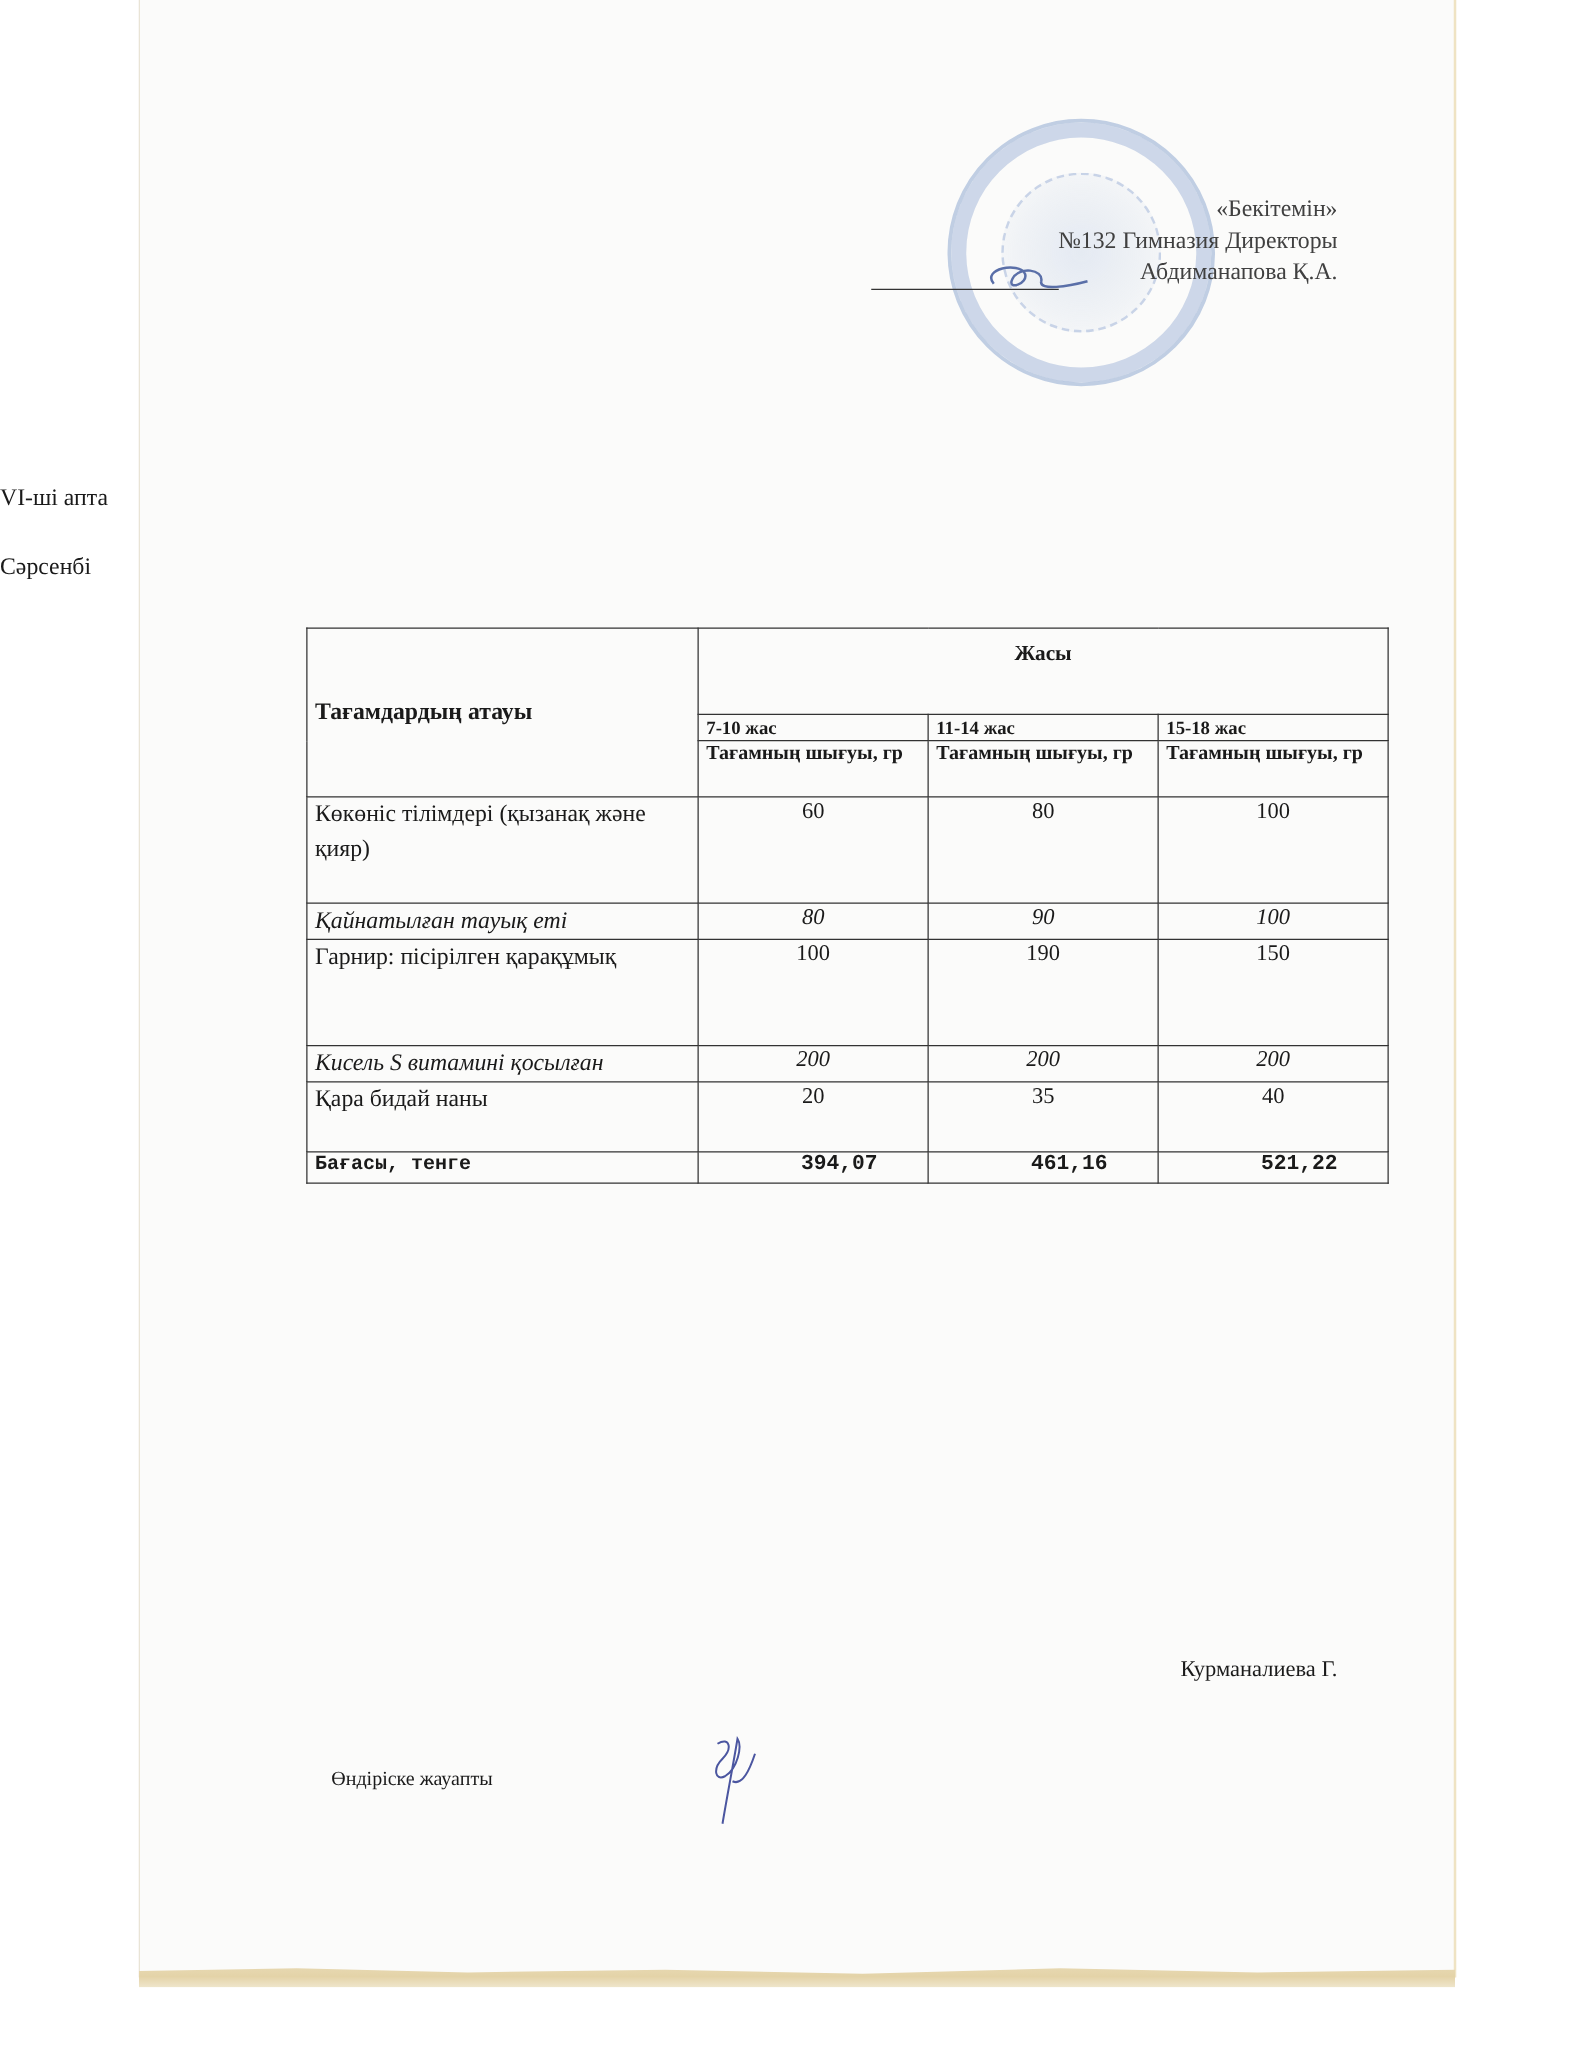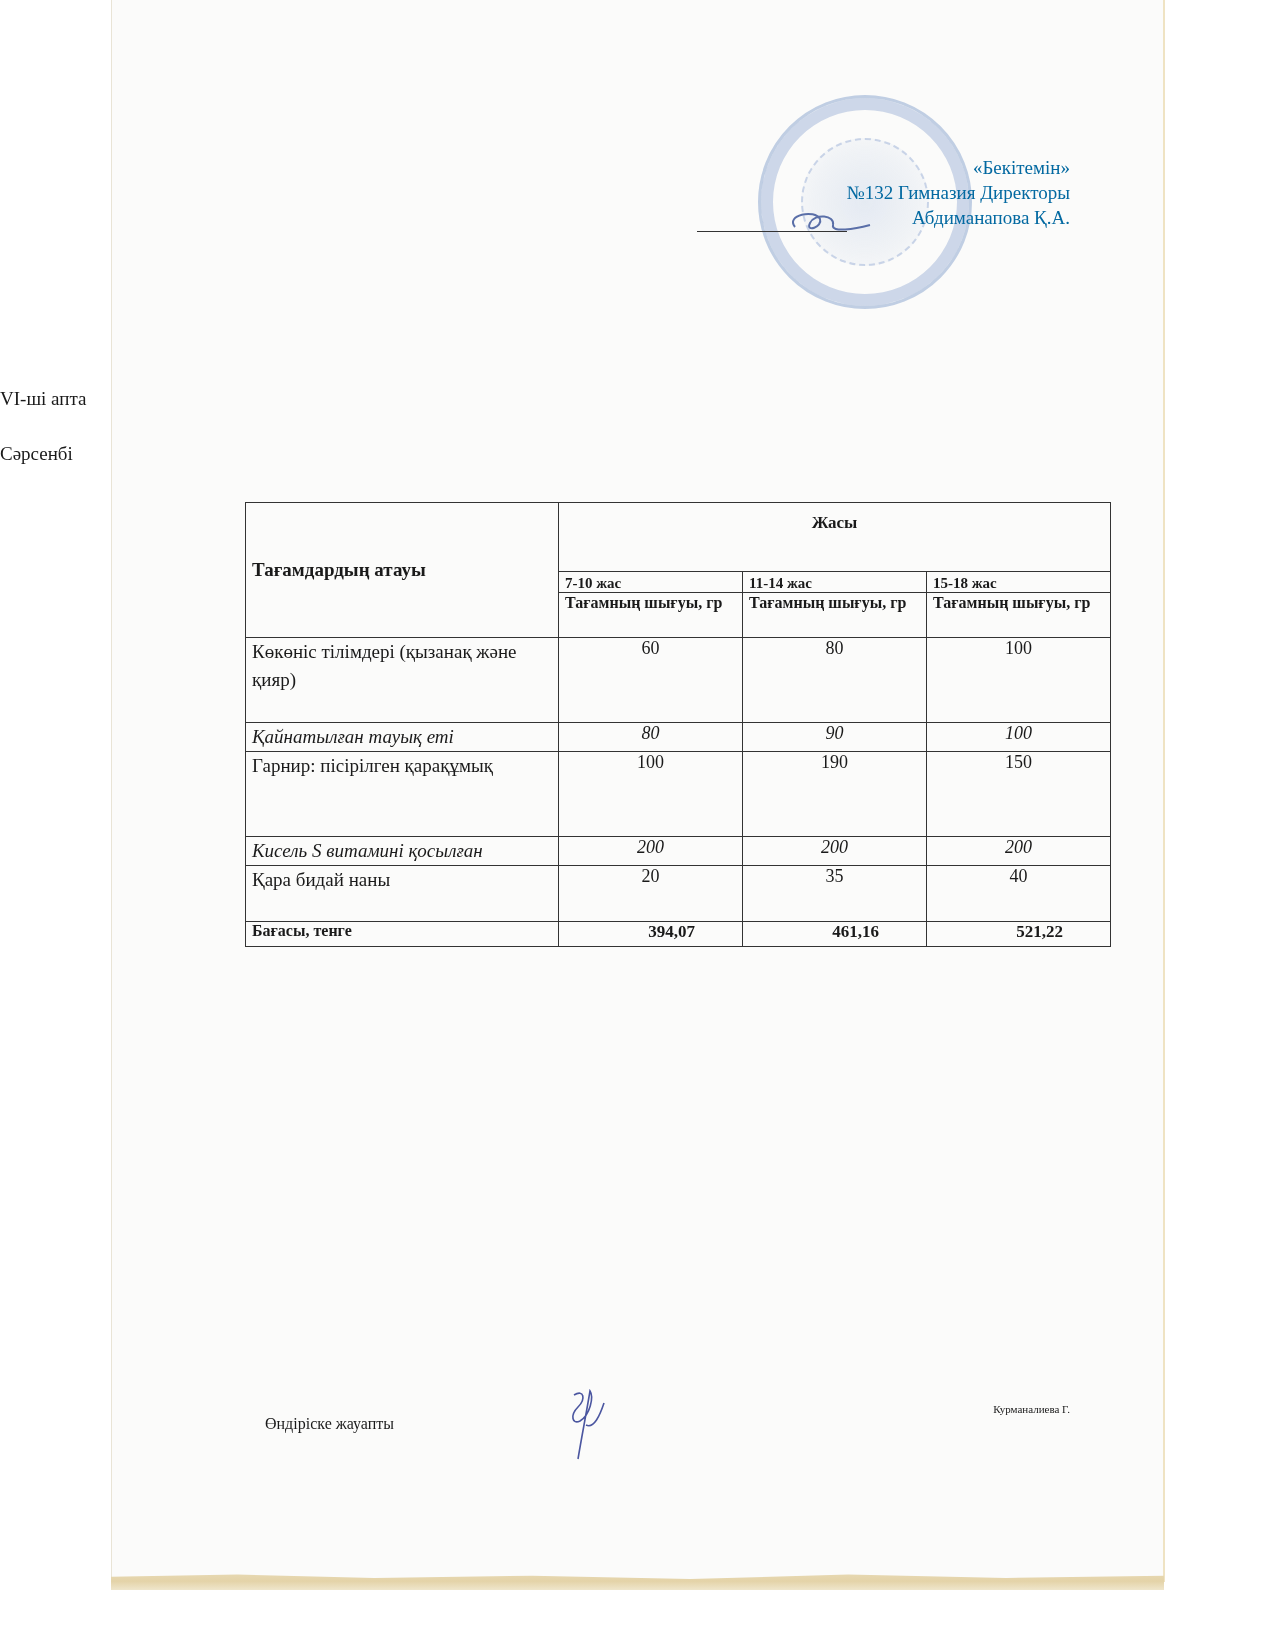--- a/index.html
+++ b/index.html
@@ -28,21 +28,21 @@
     border: 3px solid rgba(120,150,200,0.45);
     box-shadow: inset 0 0 0 10px rgba(255,255,255,0), inset 0 0 0 12px rgba(120,150,200,0.35);
   }
   .stamp-inner {
     position: absolute; left: 40px; top: 40px; width: 124px; height: 124px; border-radius: 50%;
     border: 2px dashed rgba(120,150,200,0.35);
     background: radial-gradient(circle, rgba(150,175,215,0.22) 0%, rgba(150,175,215,0.10) 60%, rgba(255,255,255,0) 100%);
   }
   .approval {
     position: absolute; right: 205px; top: 155px; text-align: right;
-    font-size: 19px; line-height: 25px; color: #0369a1;
+    font-size: 19px; line-height: 25px; color: #404040;
   }
   .approval .sig-line {
     position: absolute; left: -150px; top: 76px; width: 150px; border-bottom: 1px solid #333;
   }
   .director-sig {
     position: absolute; left: 775px; top: 205px; width: 110px; height: 34px;
   }
   .titles { position: absolute; left: 0; width: 1275px; font-weight: normal; font-size: 19px; }
   .week-title { top: 388px; }
   .day-title { top: 443px; }
@@ -57,25 +57,25 @@
   th { font-weight: bold; text-align: left; }
   .h-name { width: 300px; vertical-align: middle !important; font-size: 19px; }
   .h-age { text-align: center; height: 58px; vertical-align: top !important; padding-top: 10px !important; font-size: 17px; }
   .h-range { font-size: 15px; height: 20px; vertical-align: bottom !important; }
   .h-yield { font-size: 16px; line-height: 20px; height: 44px; margin-top: 36px; }
   .dish { font-weight: normal; font-size: 19px; line-height: 28px; }
   .val { text-align: center; font-size: 18px; }
   .r-tall { height: 85px; margin-left: 24px; }
   .r-short { height: 28px; font-style: italic; }
   .r-bread { height: 56px; }
-  .price td { font-weight: bold; font-size: 16px; height: 24px; vertical-align: bottom; }
+  .price td { font-weight: bold; font-size: 16px; height: 24px; vertical-align: bottom; font-family: Liberation Mono, monospace; }
   .price .val { font-size: 17px; padding-left: 48px; }
 
   .footer-left { position: absolute; left: 265px; top: 1415px; font-size: 16px; }
-  .footer-right { position: absolute; right: 205px; top: 1403px; font-size: 11px; }
+  .footer-right { position: absolute; right: 205px; top: 1325px; font-size: 18px; }
   .resp-sig { position: absolute; left: 560px; top: 1385px; width: 50px; height: 80px; }
 </style>
 </head>
 <body>
 
 <div class="paper"></div>
 <div class="paper-edge"></div>
 
 <div class="stamp">
   <div class="stamp-inner"></div>

